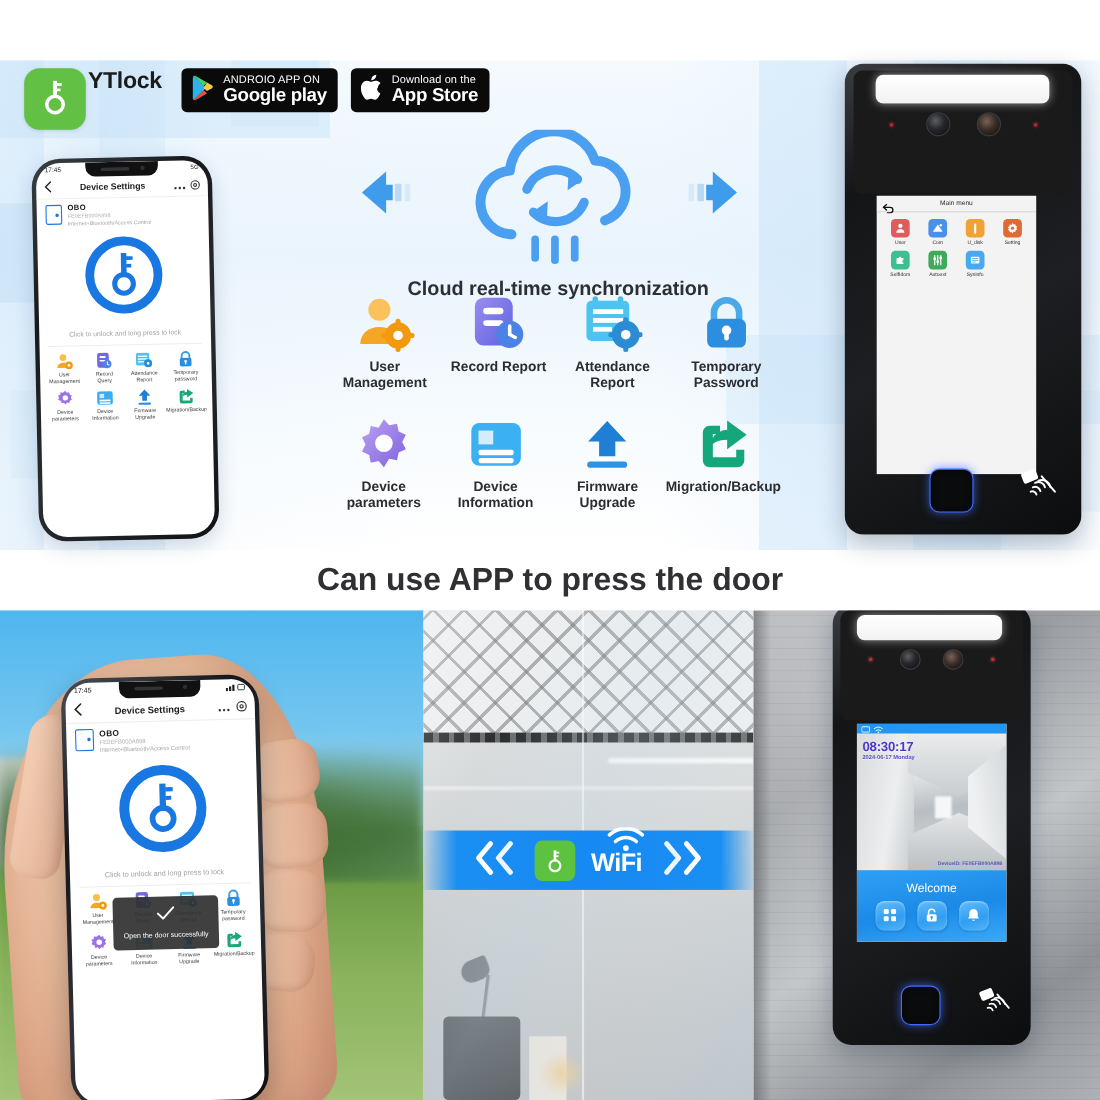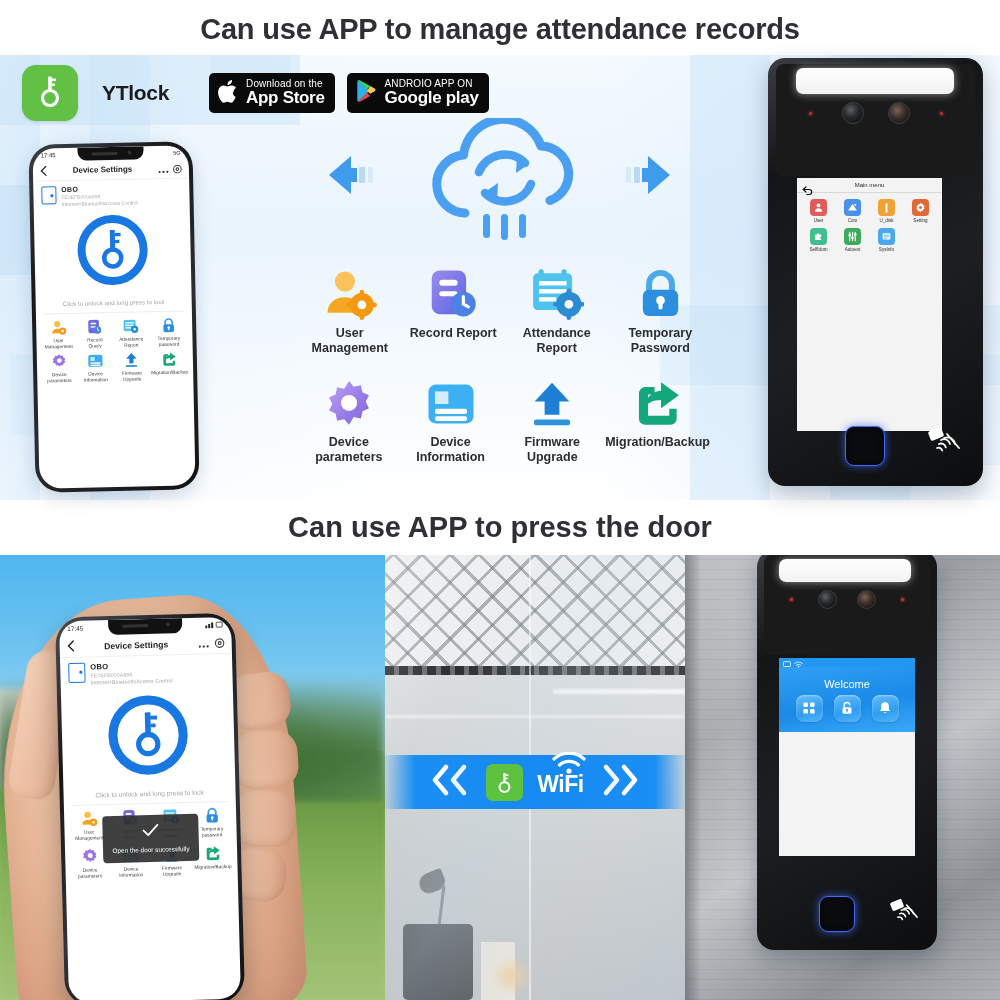--- a/index.html
+++ b/index.html
@@ -45,21 +45,21 @@
       linear-gradient(90deg, rgba(0,0,0,0) 0 30px, rgba(186,220,247,0.35) 30px 110px, rgba(0,0,0,0) 110px 170px, rgba(205,230,249,0.4) 170px 250px, rgba(0,0,0,0) 250px 100%),
       linear-gradient(180deg, rgba(0,0,0,0) 0 250px, rgba(198,228,249,0.35) 250px 330px, rgba(0,0,0,0) 330px 100%);
   }
   .tech-blk {
     position: absolute; background: rgba(190,221,246,0.40);
   }
 
   
   .brand-row {
     position: absolute; left: 22px; top: 62px; height: 62px;
-    display: flex; align-items: center; gap: 24px; z-index: 25;
+    display: flex; gap: 2px; z-index: 25;
   }
   .brand-logo {
     width: 56px; height: 56px; border-radius: 14px;
     background: #62c044;
     display: flex; align-items: center; justify-content: center;
     box-shadow: 0 1px 3px rgba(0,0,0,0.12);
   }
   .brand-name {
     font-size: 21px; font-weight: bold; color: #1b1b1b; letter-spacing: -0.3px;
   }
@@ -419,61 +419,60 @@
   <div class="tech-bg">
     <div class="tech-blk" style="left:0;top:130px;width:58px;height:90px;"></div>
     <div class="tech-blk" style="left:62px;top:190px;width:46px;height:120px;opacity:.6;"></div>
     <div class="tech-blk" style="left:210px;top:0;width:80px;height:60px;opacity:.5;"></div>
     <div class="tech-blk" style="left:10px;top:300px;width:120px;height:80px;opacity:.45;"></div>
     <div class="tech-blk" style="right:40px;top:40px;width:70px;height:150px;opacity:.5;"></div>
     <div class="tech-blk" style="right:130px;top:230px;width:95px;height:120px;opacity:.4;"></div>
     <div class="tech-blk" style="right:0;top:300px;width:60px;height:110px;opacity:.5;"></div>
   </div>
 
-  <div class="headline">Can use APP to manage attendance records</div>
 
   <div class="brand-row">
     <div class="brand-logo">
       <span>
         <svg width="26" height="34" viewBox="0 0 26 34">
           <circle cx="13" cy="24" r="7.5" fill="none" stroke="#fff" stroke-width="3.2"></circle>
           <rect x="11.2" y="2.5" width="3.6" height="15" fill="#fff"></rect>
           <rect x="14.6" y="4.5" width="4.4" height="2.6" fill="#fff"></rect>
           <rect x="14.6" y="9.5" width="3.4" height="2.4" fill="#fff"></rect>
         </svg>
       </span>
     </div>
     <div class="brand-name">YTlock</div>
 
     <div class="store-badges">
-      <div class="badge">
-        <span>
-          <svg width="21" height="25" viewBox="0 0 21 25">
-            <path d="M15.5 13.2c0-3 2.4-4.4 2.5-4.5-1.4-2-3.5-2.3-4.2-2.3-1.8-.2-3.5 1-4.4 1-.9 0-2.3-1-3.8-1C3.7 6.4 2 7.5 1 9.4c-2 3.5-.5 8.6 1.4 11.4.9 1.4 2 2.9 3.4 2.9 1.4-.1 1.9-.9 3.5-.9s2.1.9 3.6.9c1.5 0 2.4-1.4 3.3-2.8 1-1.6 1.5-3.1 1.5-3.2-.1 0-2.9-1.1-2.9-4.5z" fill="#fff"></path>
-            <path d="M12.9 4.4c.8-.9 1.3-2.2 1.1-3.5-1.1.05-2.5.75-3.3 1.7-.7.8-1.3 2.1-1.2 3.3 1.2.1 2.5-.6 3.4-1.5z" fill="#fff"></path>
-          </svg>
-        </span>
-        <span class="badge-txt">
-          <span class="badge-small">Download on the</span>
-          <span class="badge-big">App Store</span>
-        </span>
-      </div>
-
       <div class="badge">
         <span>
           <svg width="22" height="24" viewBox="0 0 22 24">
             <path d="M2 1.2 13.3 12 2 22.8c-.4-.3-.7-.9-.7-1.7V2.9c0-.8.3-1.4.7-1.7z" fill="#2fb0e8"></path>
             <path d="M2 1.2c.4-.35 1.1-.4 1.8 0l10.4 5.9-3.2 3.1z" fill="#3fd36a"></path>
             <path d="M2 22.8 11 13.8l3.2 3.1-10.4 5.9c-.7.4-1.4.35-1.8 0z" fill="#ee4a47"></path>
             <path d="m14.2 7.1 4.4 2.5c1.2.7 1.2 2 0 2.7l-4.4 2.5L10.9 12z" fill="#f9c944"></path>
           </svg>
         </span>
         <span class="badge-txt">
           <span class="badge-small">ANDROIO APP ON</span>
           <span class="badge-big">Google play</span>
+        </span>
+      </div>
+
+      <div class="badge">
+        <span>
+          <svg width="21" height="25" viewBox="0 0 21 25">
+            <path d="M15.5 13.2c0-3 2.4-4.4 2.5-4.5-1.4-2-3.5-2.3-4.2-2.3-1.8-.2-3.5 1-4.4 1-.9 0-2.3-1-3.8-1C3.7 6.4 2 7.5 1 9.4c-2 3.5-.5 8.6 1.4 11.4.9 1.4 2 2.9 3.4 2.9 1.4-.1 1.9-.9 3.5-.9s2.1.9 3.6.9c1.5 0 2.4-1.4 3.3-2.8 1-1.6 1.5-3.1 1.5-3.2-.1 0-2.9-1.1-2.9-4.5z" fill="#fff"></path>
+            <path d="M12.9 4.4c.8-.9 1.3-2.2 1.1-3.5-1.1.05-2.5.75-3.3 1.7-.7.8-1.3 2.1-1.2 3.3 1.2.1 2.5-.6 3.4-1.5z" fill="#fff"></path>
+          </svg>
+        </span>
+        <span class="badge-txt">
+          <span class="badge-small">Download on the</span>
+          <span class="badge-big">App Store</span>
         </span>
       </div>
     </div>
   </div>
 
   <div class="phone-top">
     <div class="phone-screen">
       <div class="ph-statusbar">
         <div class="ph-notch"></div>
         <span class="ph-st-left">17:45</span>
@@ -623,20 +622,21 @@
         <path d="M52 95a29 29 0 0 1-1.5-57.9A40 40 0 0 1 128 28a28 28 0 0 1 9 54.4" fill="none" stroke="#4a9ff0" stroke-width="9" stroke-linecap="round" stroke-linejoin="round"></path>
         <path d="M66 54a28 28 0 0 1 46-9" fill="none" stroke="#4a9ff0" stroke-width="8.5" stroke-linecap="round"></path>
         <path d="M118 66a28 28 0 0 1-46 9" fill="none" stroke="#4a9ff0" stroke-width="8.5" stroke-linecap="round"></path>
         <path d="M104 36 116 46l-13 9z" fill="#4a9ff0"></path>
         <path d="M84 84 72 74l13-9z" fill="#4a9ff0"></path>
         <rect x="70" y="96" width="7" height="24" rx="3.5" fill="#4a9ff0"></rect>
         <rect x="88" y="96" width="7" height="26" rx="3.5" fill="#4a9ff0"></rect>
         <rect x="106" y="96" width="7" height="24" rx="3.5" fill="#4a9ff0"></rect>
       </svg>
     </span>
+    <div class="cloud-caption">Cloud real-time synchronization</div>
   </div>
 
   <div class="feat-grid feat-row1">
     <div class="feat">
       <div class="feat-ico">
         <svg width="55" height="55" viewBox="0 0 24 24">
             <circle cx="10" cy="6.8" r="4.4" fill="#fbc15a"></circle>
             <path d="M2.4 20.4c0-4.3 3.4-6.8 7.6-6.8 2.1 0 4 .6 5.3 1.7v5.1z" fill="#f5a623"></path>
             <circle cx="17.4" cy="17" r="5.2" fill="#f2990f"></circle>
             <circle cx="17.4" cy="17" r="1.9" fill="#fff"></circle>
@@ -1076,20 +1076,30 @@
           </span>
           <span>
             <svg width="9" height="7" viewBox="0 0 12 9">
                 <path d="M1 3a8 8 0 0 1 10 0" fill="none" stroke="#fff" stroke-width="1.1" stroke-linecap="round"></path>
                 <path d="M3 5.4a5 5 0 0 1 6 0" fill="none" stroke="#fff" stroke-width="1.1" stroke-linecap="round"></path>
                 <circle cx="6" cy="7.6" r="1" fill="#fff"></circle>
               </svg>
           </span>
         </div>
 
+        <div class="w-camera" style="height:124px;">
+          <div class="corridor-wall-l"></div>
+          <div class="corridor-ceiling"></div>
+          <div class="corridor-floor"></div>
+          <div class="corridor-wall-r"></div>
+          <div class="corridor-vanish"></div>
+          <div class="w-time">08:30:17</div>
+          <div class="w-date">2024-06-17 Monday</div>
+          <div class="w-devid">DeviceID: FE0EFB000A898</div>
+        </div>
 
         <div class="w-bottom" style="height:65px;">
           <span class="w-welcome">Welcome</span>
           <span class="w-btns">
             <span class="w-btn">
               <svg width="14" height="14" viewBox="0 0 16 16">
                   <rect x="1.6" y="1.6" width="5.2" height="5.2" rx="1.4" fill="#fff"></rect>
                   <rect x="9.2" y="1.6" width="5.2" height="5.2" rx="1.4" fill="#fff"></rect>
                   <rect x="1.6" y="9.2" width="5.2" height="5.2" rx="1.4" fill="#fff"></rect>
                   <rect x="9.2" y="9.2" width="5.2" height="5.2" rx="1.4" fill="#fff"></rect>

